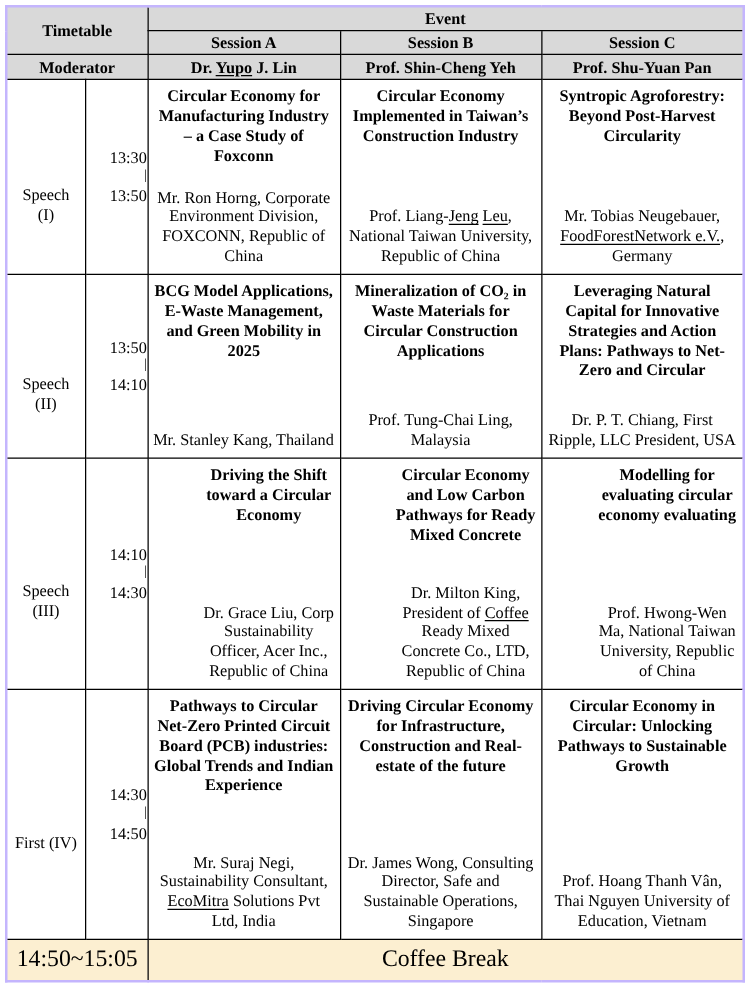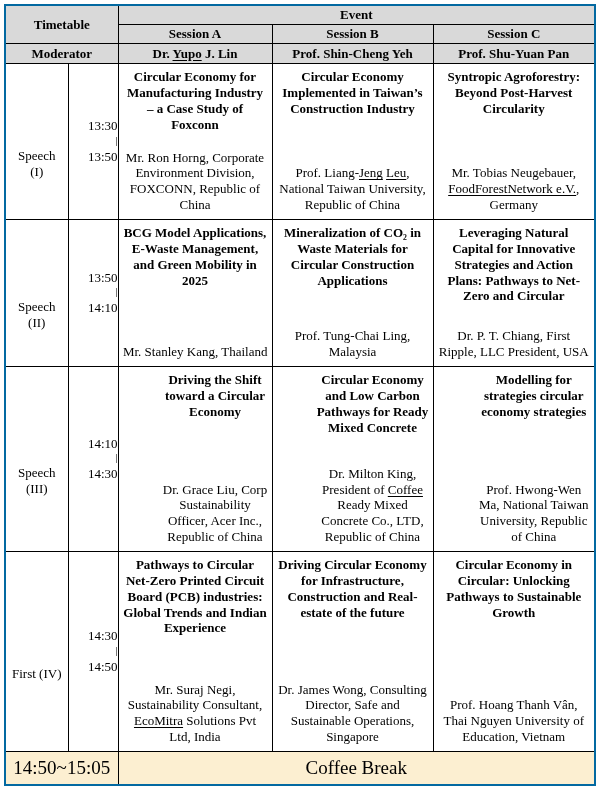--- a/index.html
+++ b/index.html
@@ -1,27 +1,27 @@
 <!DOCTYPE html>
 <html><head>
 <meta charset="utf-8">
 <style>
   html,body { margin:0; padding:0; background:#fff; }
   body { width:600px; height:789px; font-family:"Liberation Serif","DejaVu Serif",serif; color:#000; }
-  table { border-collapse:collapse; margin:4px 0 0 4px; width:592px; table-layout:fixed; border:2px solid #0369a1; }
+  table { border-collapse:collapse; margin:4px 0 0 4px; width:592px; table-layout:fixed; border:2px solid #c4b5fd; }
   col.c-label { width:63px; }
   col.c-time  { width:50px; }
   col.c-sa    { width:154px; }
   col.c-sb    { width:161px; }
   col.c-sc    { width:162px; }
   th,td { border:1px solid #000; text-align:center; vertical-align:middle; padding:0; font-size:13px; line-height:1.22; }
   th { background:#d9d9d9; font-weight:bold; }
   tr.hdr th { height:18px; }
   tr.hdr3 th { height:19px; }
-  .cellflex { display:flex; flex-direction:column; box-sizing:border-box; padding:5px 4px 6px; align-items:flex-end; }
+  .cellflex { display:flex; flex-direction:column; box-sizing:border-box; padding:5px 4px 6px; align-items:flex-start; }
   .h1 { height:155px; } .h2 { height:146px; } .h3 { height:184px;margin-left:40px; } .h4 { height:199px; }
   .title { font-weight:bold; }
   .speaker { margin-top:auto; }
   .speech-label { padding:0 6px;margin-top:44px; }
   .timebox { display:flex; flex-direction:column; align-items:flex-end; line-height:1.25; }
   .tsep { font-size:11px; line-height:1; padding:0 0 3px; }
   .tsep[data-sq] { text-decoration-line:underline; text-decoration-style:wavy; text-decoration-color:#cc0000; text-decoration-thickness:1px; text-underline-offset:2px; }
   .sq { text-decoration-line:underline; text-decoration-style:wavy; text-decoration-color:#cc0000; text-decoration-thickness:1px; text-underline-offset:2px;text-decoration:underline; }
   tr.coffee td { background:#fcefd1; height:32px; font-size:19px; }
 </style>
@@ -134,21 +134,21 @@
     </div>
         </td>
     <td>
           <div class="cellflex h3">
       <div class="title">Circular Economy and Low Carbon Pathways for Ready Mixed Concrete</div>
       <div class="speaker">Dr. Milton King, President of <span class="sq">Coffee</span> Ready Mixed Concrete Co., LTD, Republic of China</div>
     </div>
         </td>
     <td>
           <div class="cellflex h3">
-      <div class="title">Modelling for strategies circular economy strategies</div>
+      <div class="title">Modelling for evaluating circular economy evaluating</div>
       <div class="speaker">Prof. Hwong-Wen Ma, National Taiwan University, Republic of China</div>
     </div>
         </td>
   </tr>
 
   <tr>
     <td>
           <div class="speech-label">First (IV)</div>
         </td>
     <td>

